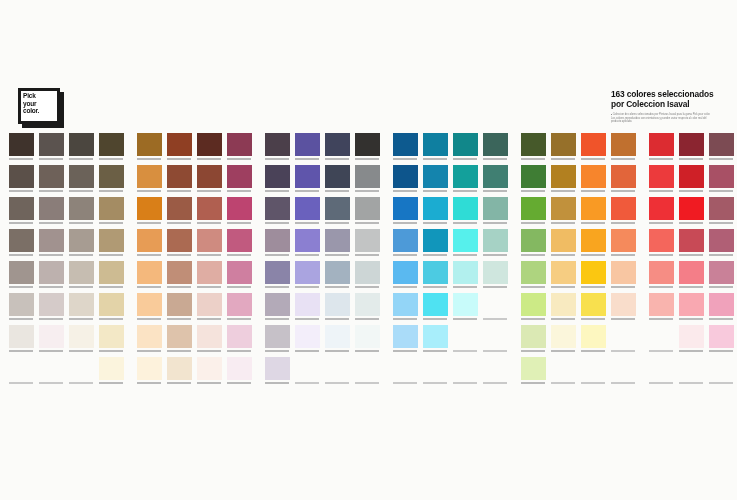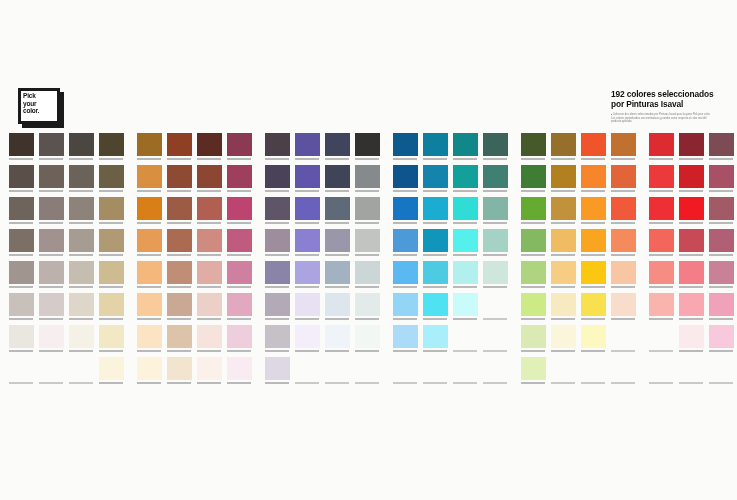--- a/index.html
+++ b/index.html
@@ -92,22 +92,22 @@
     <div class="shadow"></div>
     <div class="plate"></div>
     <div class="lines">
       <span>Pick</span>
       <span>your</span>
       <span>color.</span>
     </div>
   </div>
 
   <div id="headline">
-    <p class="hl">192 colores seleccionados</p>
-    <p class="hl">por Pinturas Isaval</p>
+    <p class="hl">163 colores seleccionados</p>
+    <p class="hl">por Coleccion Isaval</p>
     <div class="sub">
       <span class="bullet">▪</span>
       <span>Coleccion de colores seleccionados por Pinturas Isaval para la gama Pick your color. Los colores reproducidos son orientativos y pueden variar respecto al color real del producto aplicado.</span>
     </div>
   </div>
 
   <div id="grid">
       <div class="group">
         <div class="col">
           <div class="cell">

